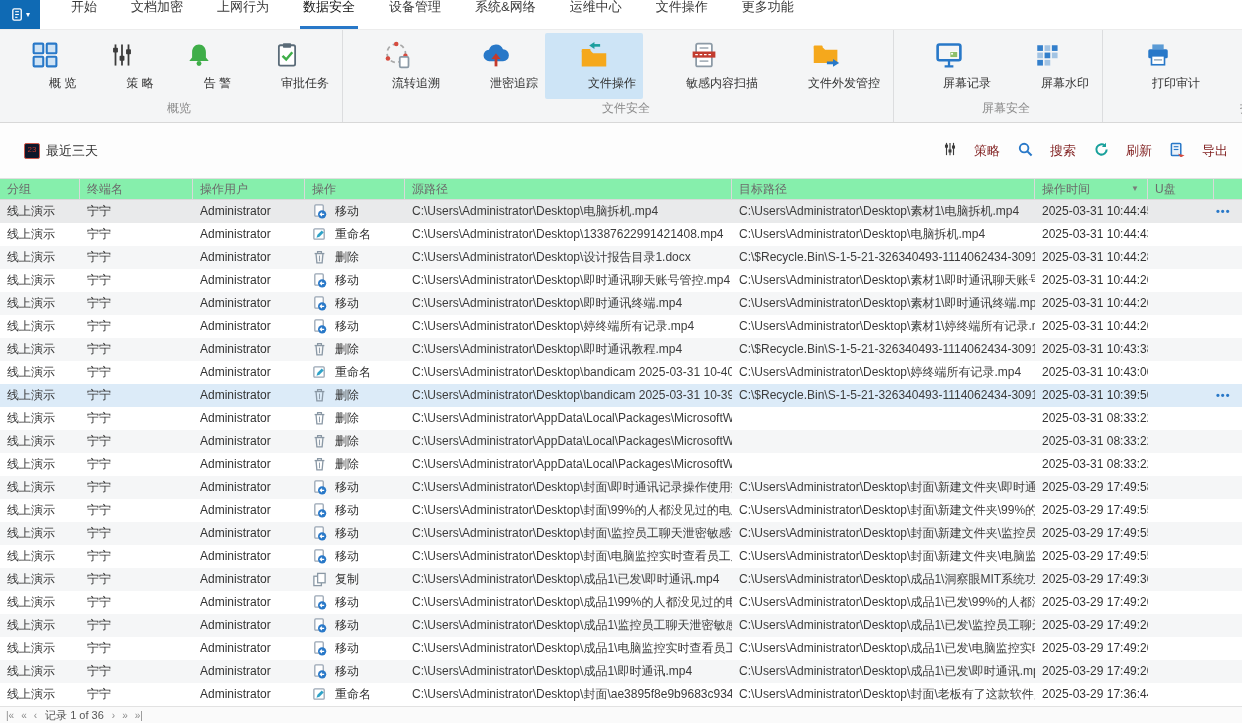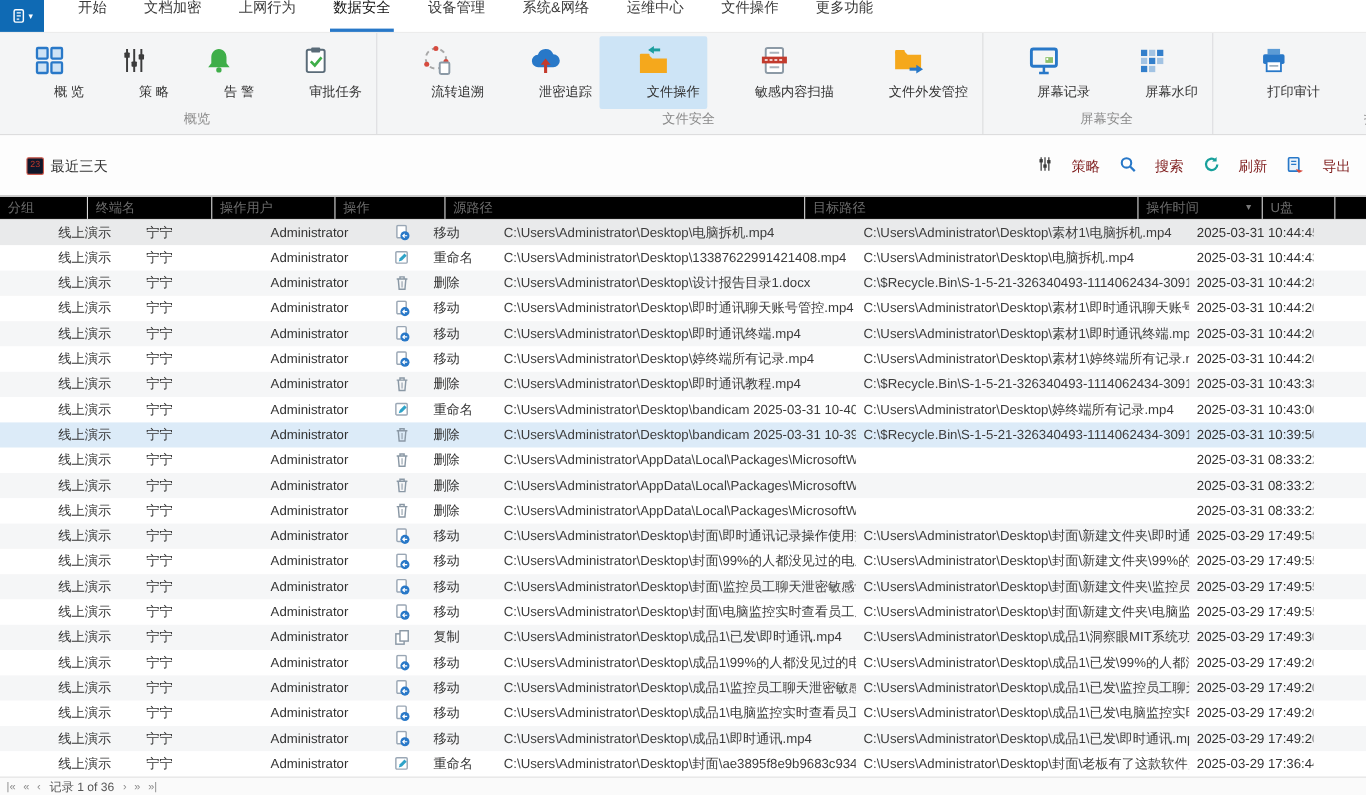--- a/index.html
+++ b/index.html
@@ -31,34 +31,34 @@
   .filterbar { height:55px; background:#fdfdfd; display:flex; align-items:center; justify-content:space-between; padding:0 14px 0 24px; }
   .datebtn { display:flex; align-items:center; gap:6px; font-size:13px; color:#333; cursor:pointer; }
   .cal { width:16px; height:16px; border:1px solid #cf5b4e; border-radius:2px; background:#0f172a; overflow:hidden; text-align:center; }
   .cal .cal-top { height:4px; background:#d8594a; }
   .cal .cal-day { font-size:8px; color:#c0392b; line-height:11px; display:block; }
   .fb-actions { display:flex; align-items:center; gap:18px; }
   .fb-btn { display:flex; align-items:flex-start; gap:17px; font-size:13px; color:#7f1d1d; cursor:pointer; }
 
   
   .grid-cols { display:grid; grid-template-columns:80px 113px 112px 100px 327px 303px 113px 66px 28px; }
-  .thead { height:22px; background:#000000; border-top:1px solid #e0e0e0; border-bottom:1px solid #d9d9d9; }
+  .thead { height:22px; background:#86efac; border-top:1px solid #e0e0e0; border-bottom:1px solid #d9d9d9; }
   .th { font-size:12px; color:#6b6b6b; padding-left:7px; line-height:20px; border-right:1px solid #d9d9d9;
     white-space:nowrap; overflow:hidden; display:flex; align-items:center; cursor:pointer; }
   .th:last-child { border-right:none; }
   .th .sort-caret { margin-left:auto; margin-right:8px; font-size:8px; color:#7a7a7a; }
   .tbody { height:506px; overflow:hidden; }
-  .trow { height:23px; cursor:pointer;padding-left:46px; }
+  .trow { height:23px; cursor:pointer; }
   .trow:nth-child(odd) { background:#f5f6f7; }
   .trow:nth-child(even) { background:#ffffff; }
   .trow.hovered { background:#e9eaeb; }
   .trow.selected { background:#dcebf8; }
   .c { font-size:12px; color:#333; line-height:23px; padding-left:7px; white-space:nowrap; overflow:hidden; }
   .c-src,.c-tgt { color:#3c3c3c; }
-  .c-op { display:flex; align-items:center; gap:21px; }
+  .c-op { display:flex; align-items:center; gap:8px; }
   .opico { width:15px; height:15px; display:inline-flex; }
   .opico svg { display:none; }
   .trow.op-move   .opico svg.ic-move,
   .trow.op-rename .opico svg.ic-rename,
   .trow.op-delete .opico svg.ic-delete,
   .trow.op-copy   .opico svg.ic-copy { display:block; }
   .c-menu { color:#2878c8; font-size:11px; letter-spacing:1px; line-height:23px; padding-left:2px; font-weight:bold; }
 
   
   .footer { height:17px; background:#fafafa; border-top:1px solid #e2e2e2; display:flex; align-items:center;

